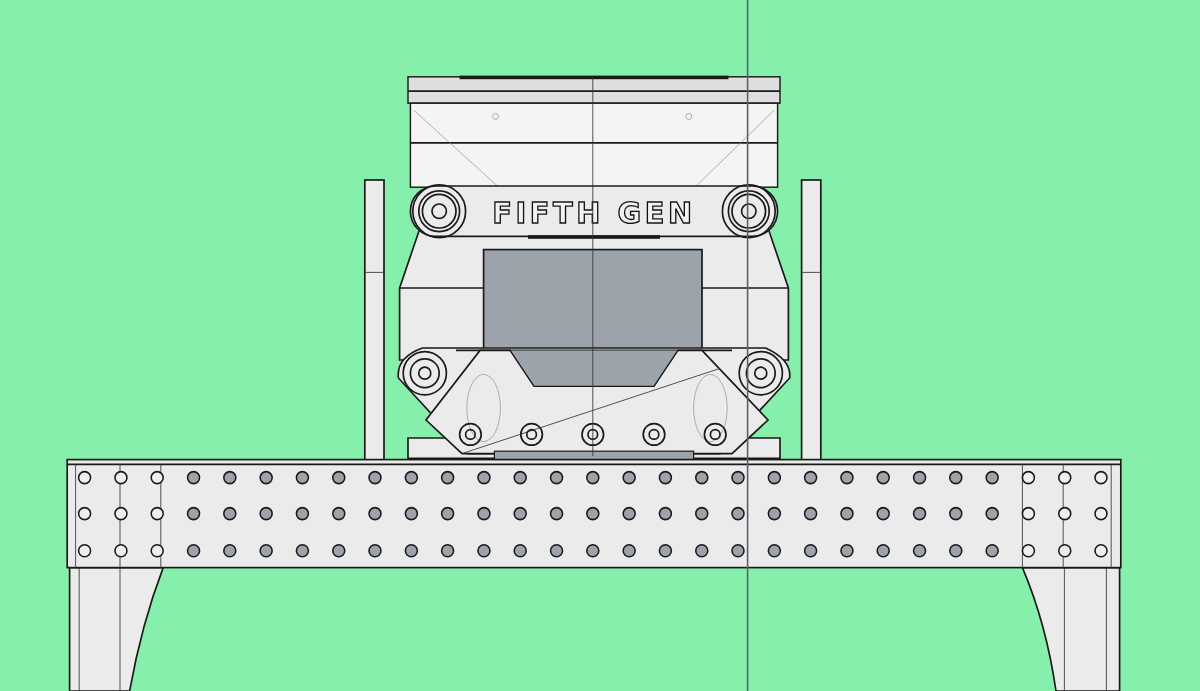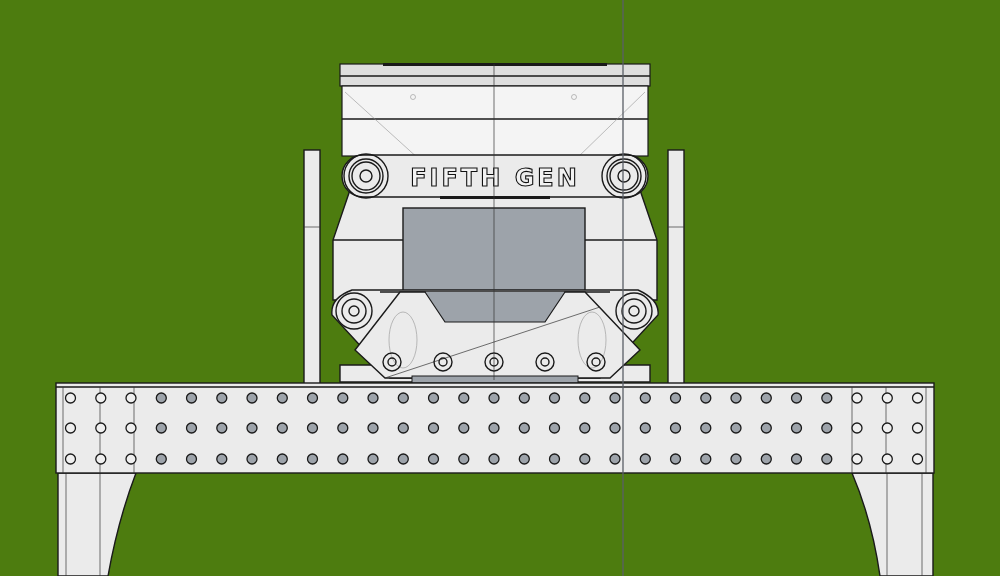--- a/index.html
+++ b/index.html
@@ -1,17 +1,17 @@
 <!DOCTYPE html>
 <html><head>
   <meta charset="utf-8">
   <style>
     html, body { margin: 0; padding: 0; }
     body { width: 1000px; height: 576px; overflow: hidden; background: #9da3aa; font-family: "DejaVu Sans", sans-serif; }
-    #viewport { position: relative; width: 1000px; height: 576px; background: #4d7c0f; }
+    #viewport { position: relative; width: 1000px; height: 576px; background: #86efac; }
     #viewport svg { position: absolute; left: 0; top: 0; }
     .edge { stroke: #1a1a1a; stroke-width: 1.4; fill: none; }
     .thin { stroke: #333; stroke-width: 0.7; fill: none; }
     .ghost { stroke: #8c8c8c; stroke-width: 0.8; fill: none; opacity: 0.7; }
     .face { fill: #ebebeb; stroke: #1a1a1a; stroke-width: 1.4; }
     .face-light { fill: #f4f4f4; stroke: #1a1a1a; stroke-width: 1.2; }
     .face-mid { fill: #dedede; stroke: #1a1a1a; stroke-width: 1.2; }
     .hole-dark { fill: #9da3aa; stroke: #1a1a1a; stroke-width: 1.3; }
     .hole-open { fill: #efefef; stroke: #1a1a1a; stroke-width: 1.3; }
     .logo-text { font-family: "DejaVu Sans", sans-serif; font-weight: bold; font-size: 24px; letter-spacing: 3px; fill: #f2f2f2; stroke: #111; stroke-width: 1.1; }

